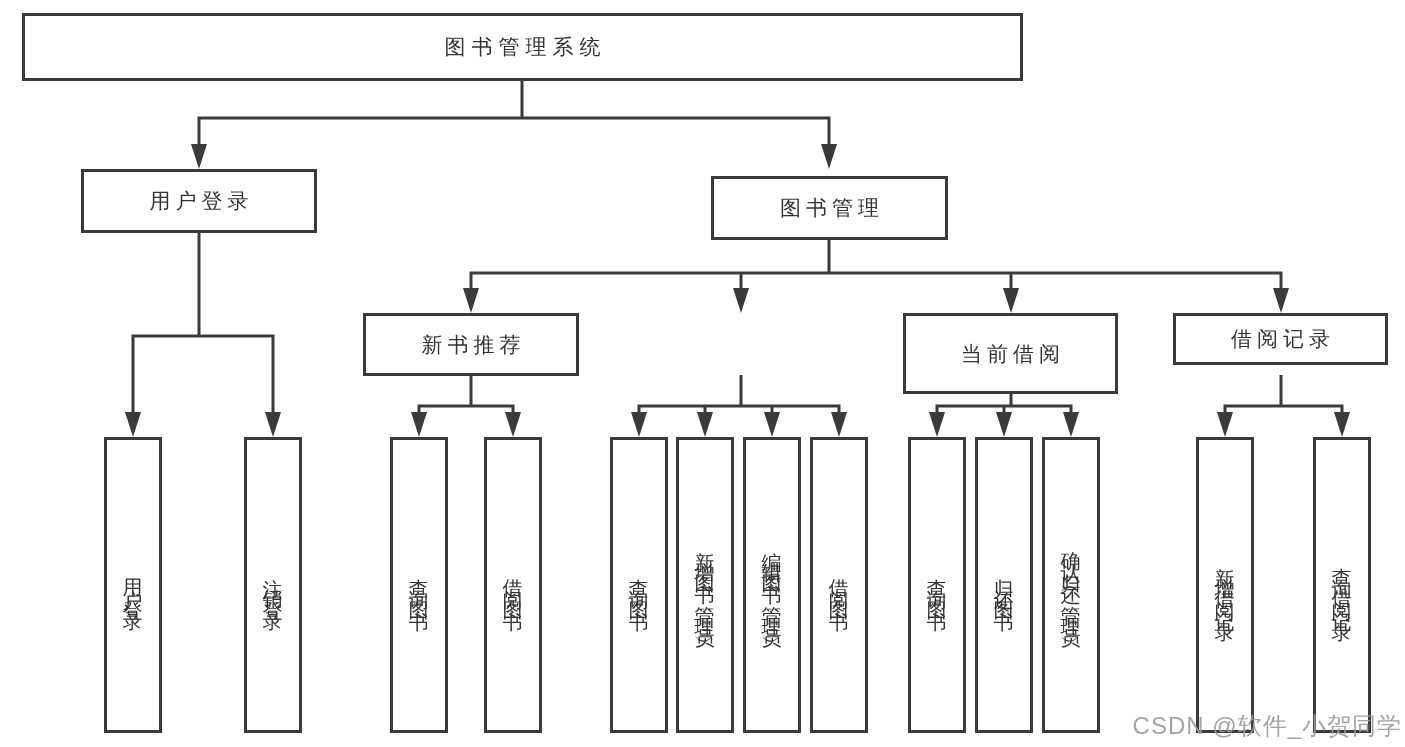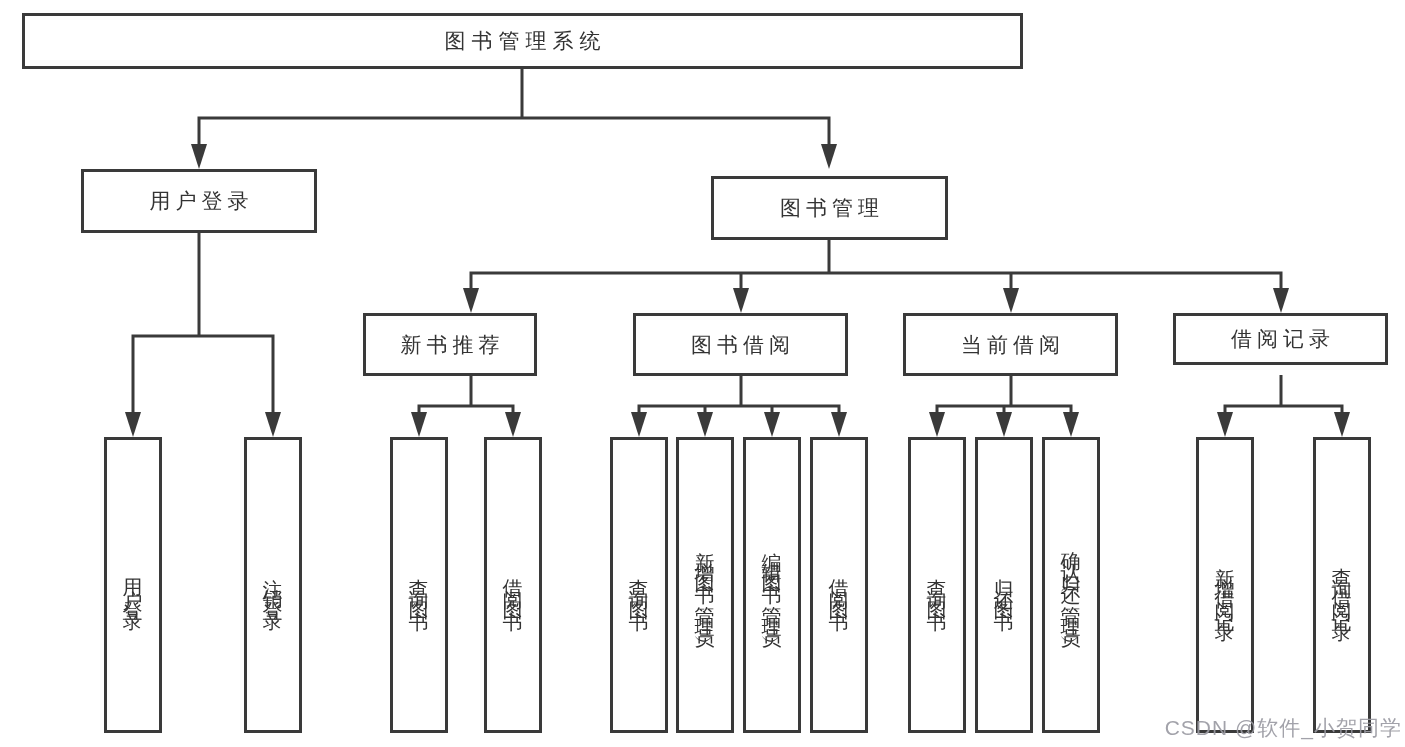--- a/index.html
+++ b/index.html
@@ -27,21 +27,21 @@
     white-space:nowrap;
   }
   .root-node{font-size:21px;letter-spacing:6px;padding-left:6px;}
   .v-node{
     writing-mode:vertical-rl;text-orientation:mixed;
     font-size:20px;letter-spacing:11px;
     line-height:1;
   }
   .watermark{
     position:absolute;z-index:3;right:3px;bottom:5px;
-    font-size:21px;color:var(--wm);opacity:.92;
+    font-size:24px;color:var(--wm);opacity:.92;
     letter-spacing:1px;white-space:nowrap;margin-left:11px;
   }
 </style>
 </head>
 <body>
 
 <div class="stage">
 
   <svg class="connectors" width="1405" height="747" viewBox="0 0 1405 747" aria-hidden="true">
     <g style="stroke:var(--line)" stroke-width="3" fill="none">
@@ -79,28 +79,27 @@
       <polygon points="764,412 780,412 772,437"></polygon>
       <polygon points="831,412 847,412 839,437"></polygon>
       <polygon points="929,412 945,412 937,437"></polygon>
       <polygon points="996,412 1012,412 1004,437"></polygon>
       <polygon points="1063,412 1079,412 1071,437"></polygon>
       <polygon points="1217,412 1233,412 1225,437"></polygon>
       <polygon points="1334,412 1350,412 1342,437"></polygon>
     </g>
   </svg>
 
-  <div class="node h-node root-node" style="left:22px;top:13px;width:1001px;height:56px">图书管理系统</div>
+  <div class="node h-node root-node" style="left:22px;top:13px;width:1001px;height:68px">图书管理系统</div>
 
   <div class="node h-node" style="left:81px;top:169px;width:236px;height:64px">用户登录</div>
   <div class="node h-node" style="left:711px;top:176px;width:237px;height:64px">图书管理</div>
 
-  <div class="node h-node" style="left:363px;top:313px;width:174px;height:63px">新书推荐</div>
-  <div class="node h-node" style="left:633px;top:313px;width:215px;height:63px">图书借阅</div>
-  <div class="node h-node" style="left:903px;top:313px;width:215px;height:63px">当前借阅</div>
+  <div class="node h-node" style="left:363px;top:313px;width:216px;height:63px">新书推荐</div>
+  <div class="node h-node" style="left:903px;top:313px;width:215px;height:81px">当前借阅</div>
   <div class="node h-node" style="left:1173px;top:313px;width:215px;height:52px">借阅记录</div>
 
   <div class="node v-node" style="left:104px;top:437px;width:58px;height:296px">用户登录</div>
   <div class="node v-node" style="left:244px;top:437px;width:58px;height:296px">注销登录</div>
 
   <div class="node v-node" style="left:390px;top:437px;width:58px;height:296px">查询图书</div>
   <div class="node v-node" style="left:484px;top:437px;width:58px;height:296px">借阅图书</div>
 
   <div class="node v-node" style="left:610px;top:437px;width:58px;height:296px">查询图书</div>
   <div class="node v-node" style="left:676px;top:437px;width:58px;height:296px">新增图书（管理员）</div>

